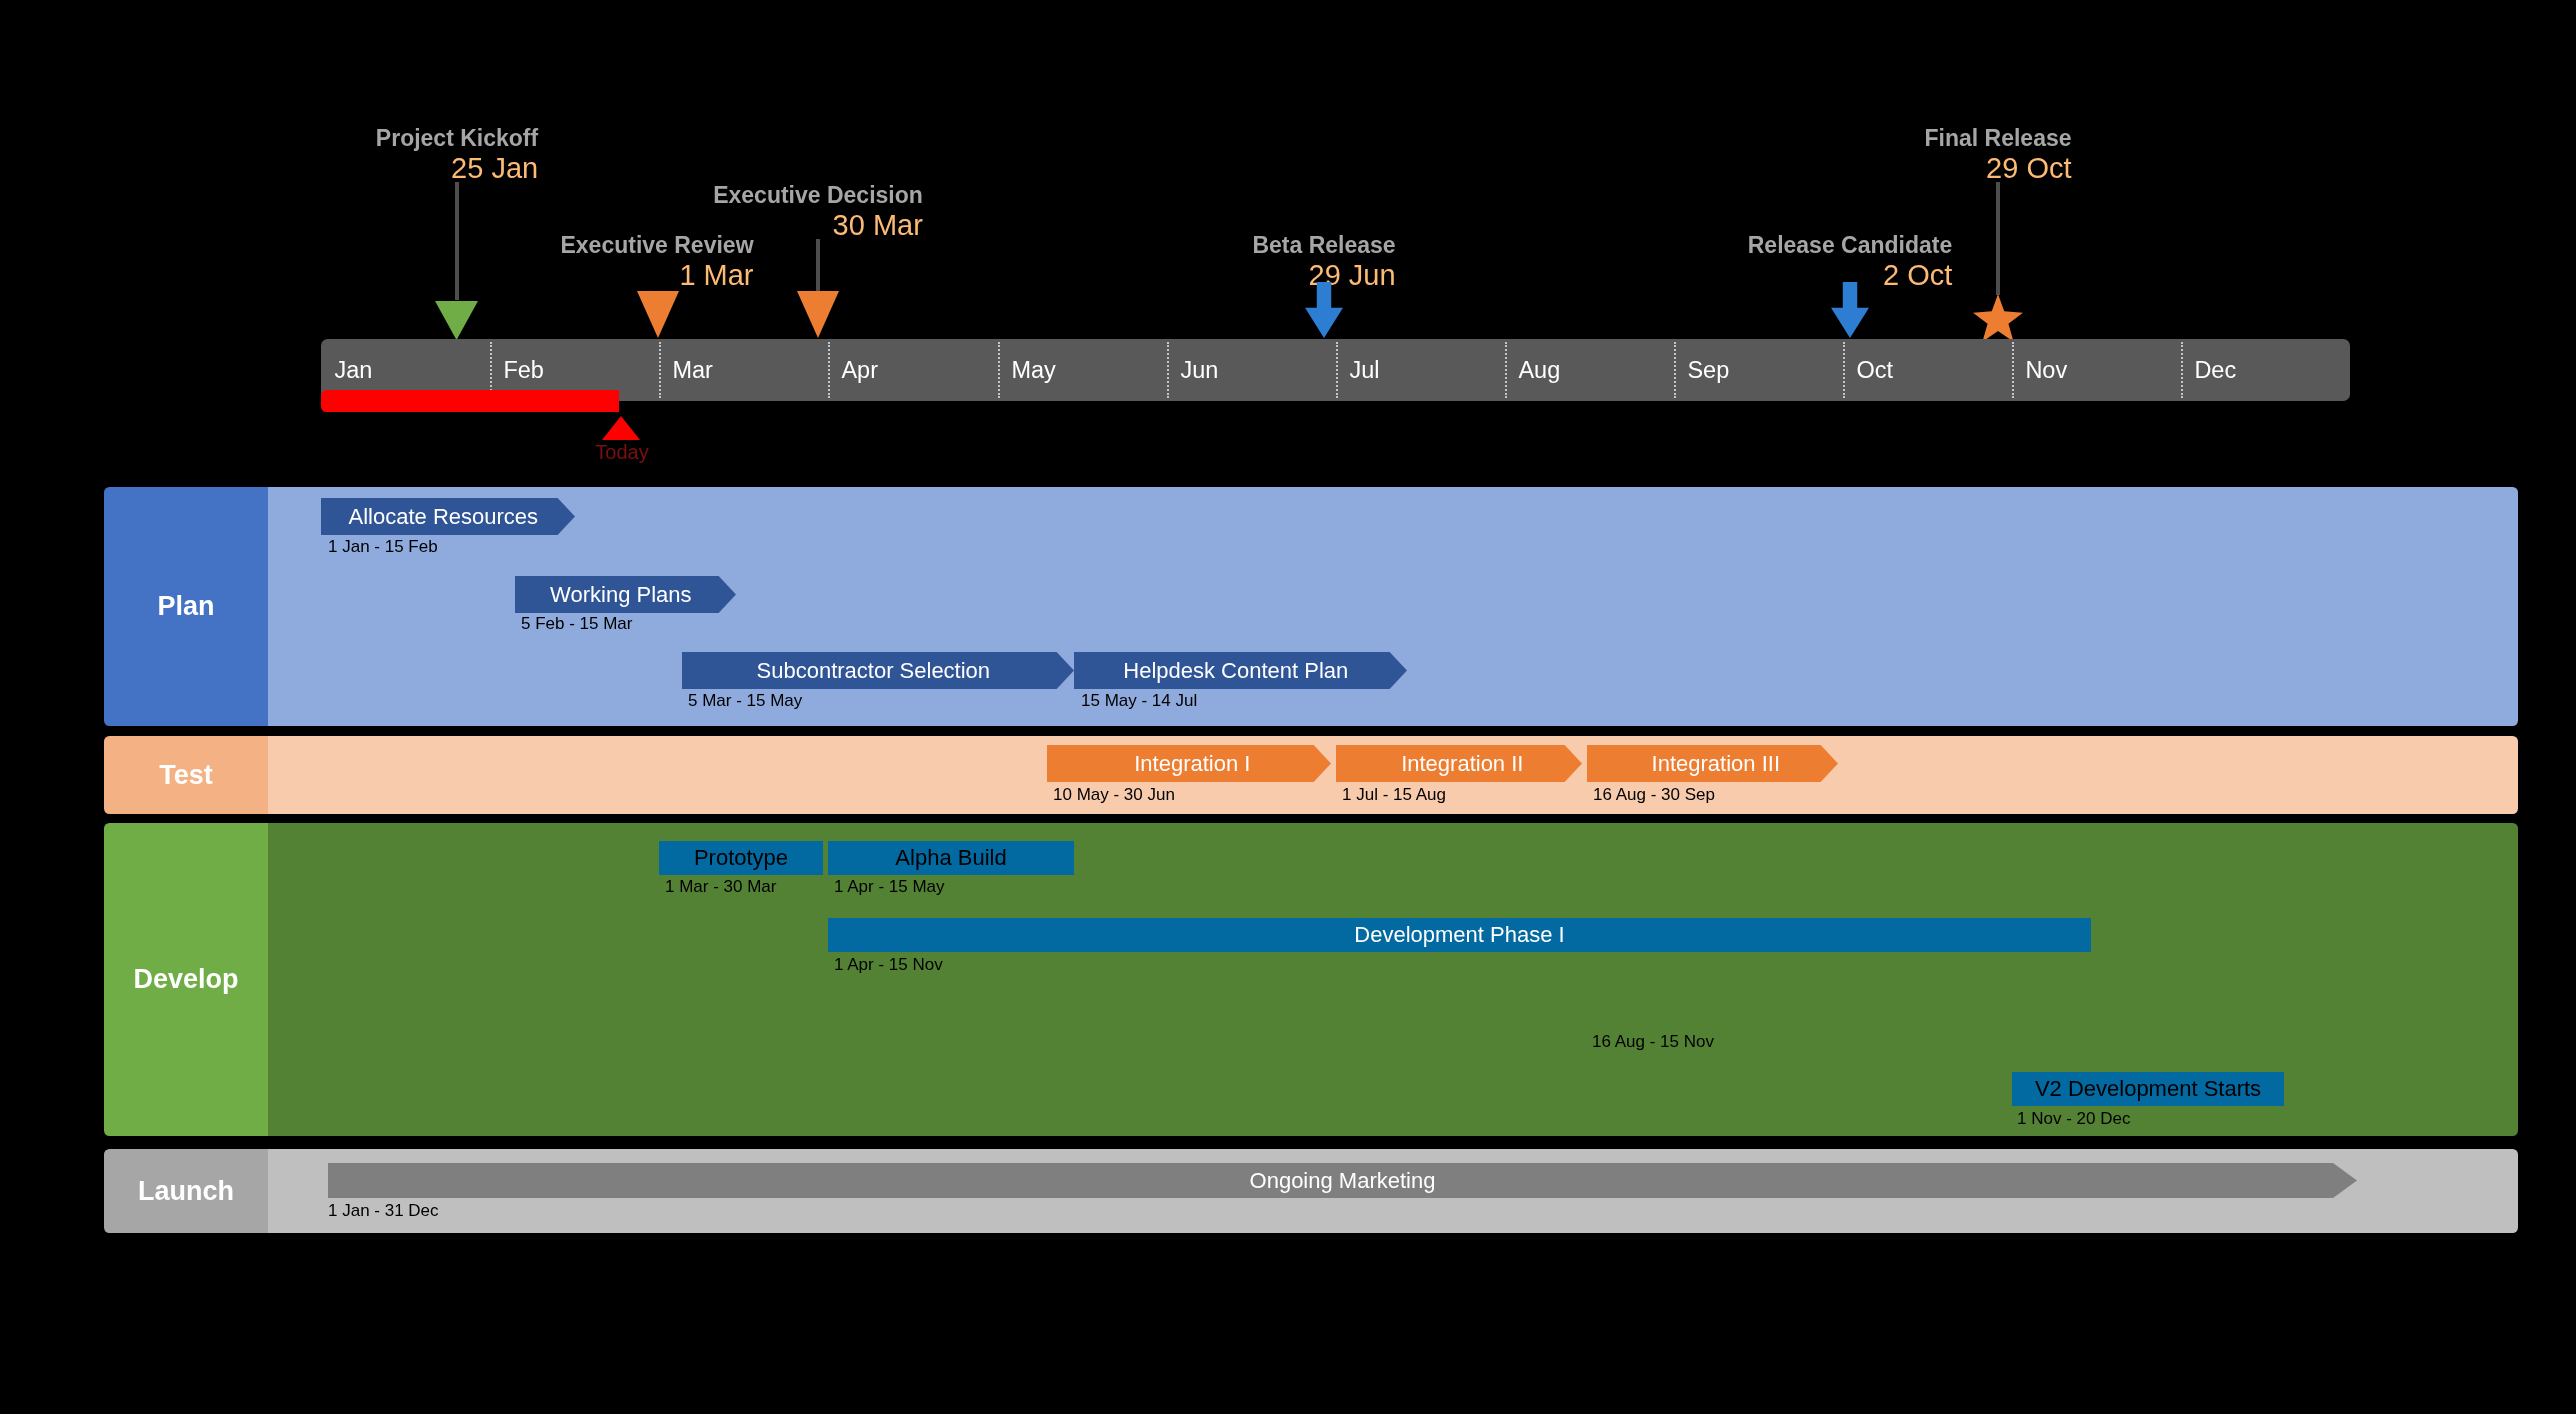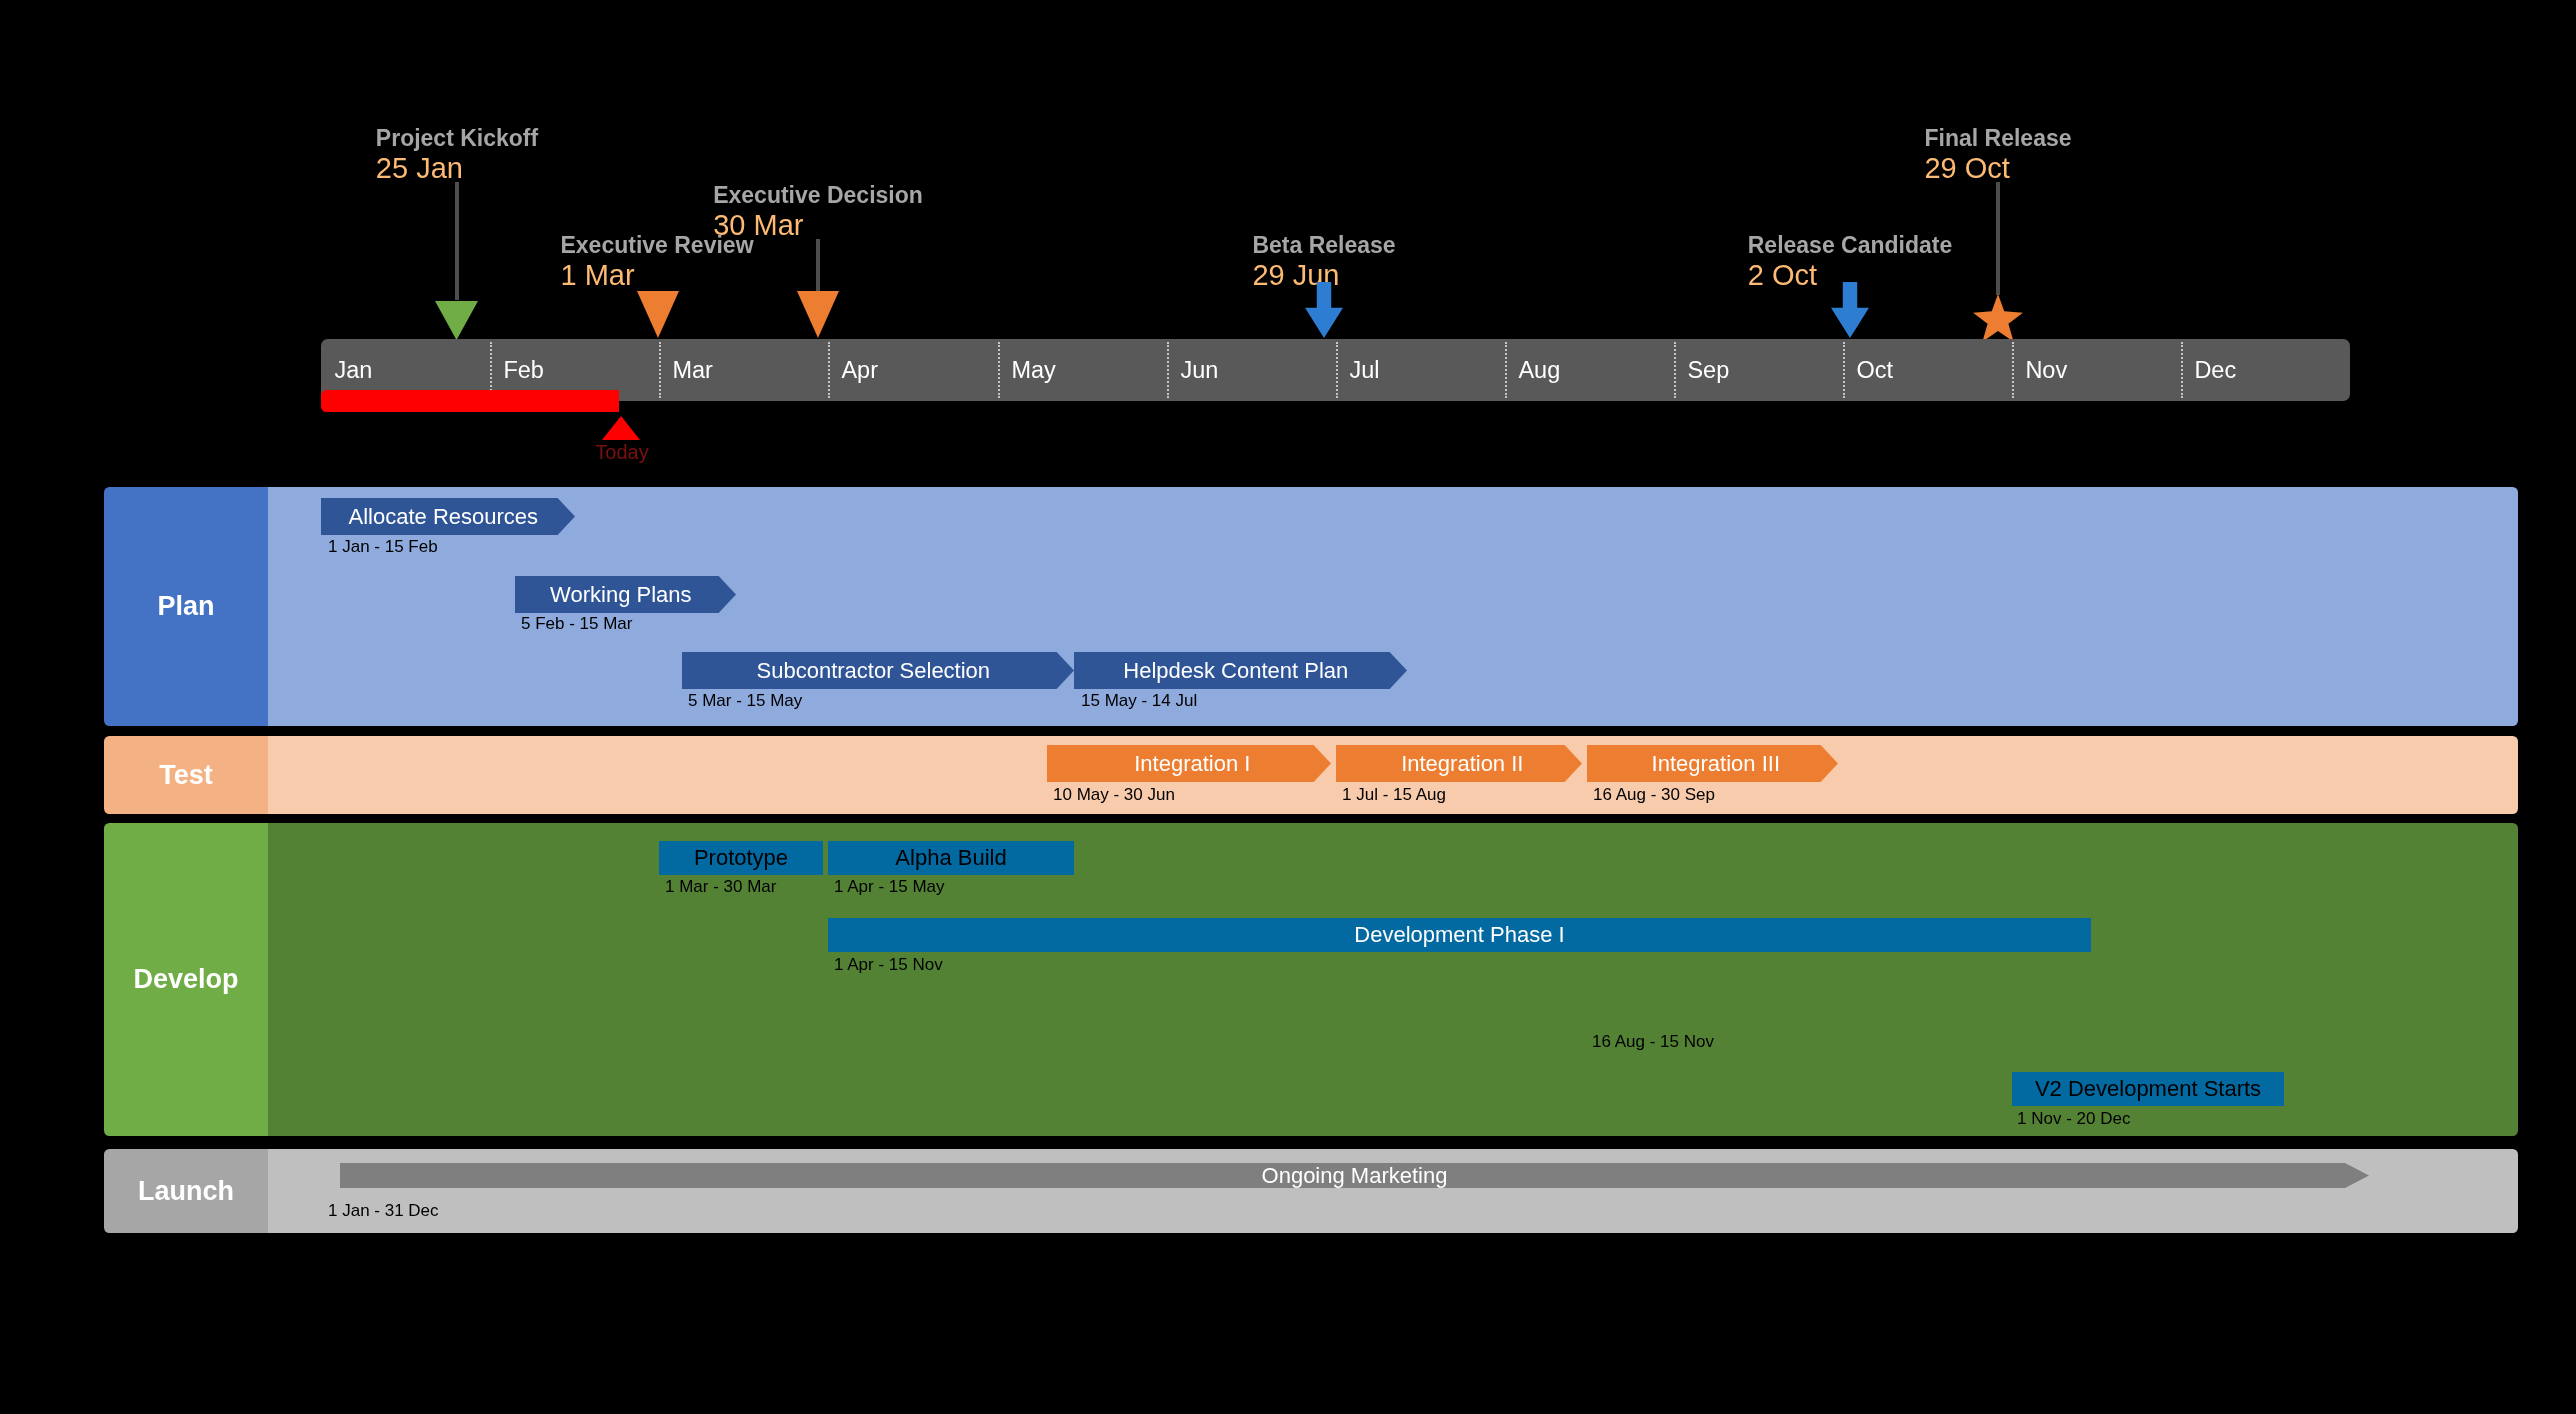--- a/index.html
+++ b/index.html
@@ -11,21 +11,21 @@
   .month-bar{position:absolute;left:321px;top:339px;width:2029px;height:62px;background:#595959;border-radius:6.7px;}
   .mcell{position:absolute;top:339px;height:62px;width:169px;line-height:62px;color:#fff;font-size:23.5px;padding-left:13.4px;box-sizing:border-box;}
   .msep{position:absolute;top:342px;height:56px;width:0;border-left:2px dotted #d9d9d9;opacity:.85;}
 
   
   .elapsed{position:absolute;left:321px;top:390px;width:298px;height:22px;background:#ff0000;border-radius:5.4px 0 0 5.4px;}
   .tri-up{position:absolute;background:#ff0000;clip-path:polygon(50% 0,100% 100%,0 100%);}
   .today-label{position:absolute;transform:translateX(-50%);color:#7a1010;font-size:20px;white-space:nowrap;}
 
   
-  .ms{position:absolute;transform:translateX(-50%);text-align:left;white-space:nowrap;}
+  .ms{position:absolute;transform:translateX(-50%);text-align:right;white-space:nowrap;}
   .ms-title{font-weight:bold;font-size:23px;color:#a6a6a6;}
   .ms-date{font-size:29px;color:#fdba74;}
   .stem{position:absolute;width:4px;background:#4d4d4d;}
   .tri-down{position:absolute;clip-path:polygon(0 0,100% 0,50% 100%);}
   .arrow-down{position:absolute;clip-path:polygon(31% 0,69% 0,69% 46%,100% 46%,50% 100%,0% 46%,31% 46%);}
   .star{position:absolute;clip-path:polygon(50% 0%,62% 33%,98% 36%,70% 57%,80% 92%,50% 71%,20% 92%,30% 57%,2% 36%,38% 33%);}
   .green{background:#70ad47;} .orange{background:#ed7d31;} .blue{background:#2d7dd2;}
 
   
   .lane-header{position:absolute;left:104px;width:164px;display:flex;align-items:center;justify-content:center;color:#fff;font-weight:bold;font-size:27px;border-radius:5.4px 0 0 5.4px;text-align:center;}
@@ -182,19 +182,19 @@
   <div class="task green-t black-text" style="left:2012px;top:1072px;width:272px;height:34px">
     <span>V2 Development Starts</span>
   </div>
   <div class="dates" style="left:2017px;top:1109px">1 Nov - 20 Dec</div>
 
   <div class="lane-header" style="top:1149px;height:84px;background:#a6a6a6">
     <span>Launch</span>
   </div>
   <div class="lane-body" style="top:1149px;height:84px;background:#bfbfbf"></div>
 
-  <div class="task bigarrow gray-t" style="left:340px;top:1163px;width:2029px;height:25px">
+  <div class="task bigarrow gray-t" style="left:328px;top:1163px;width:2029px;height:35px">
     <span>Ongoing Marketing</span>
   </div>
   <div class="dates" style="left:328px;top:1201px">1 Jan - 31 Dec</div>
 
 </div>
 
 
 </body></html>

